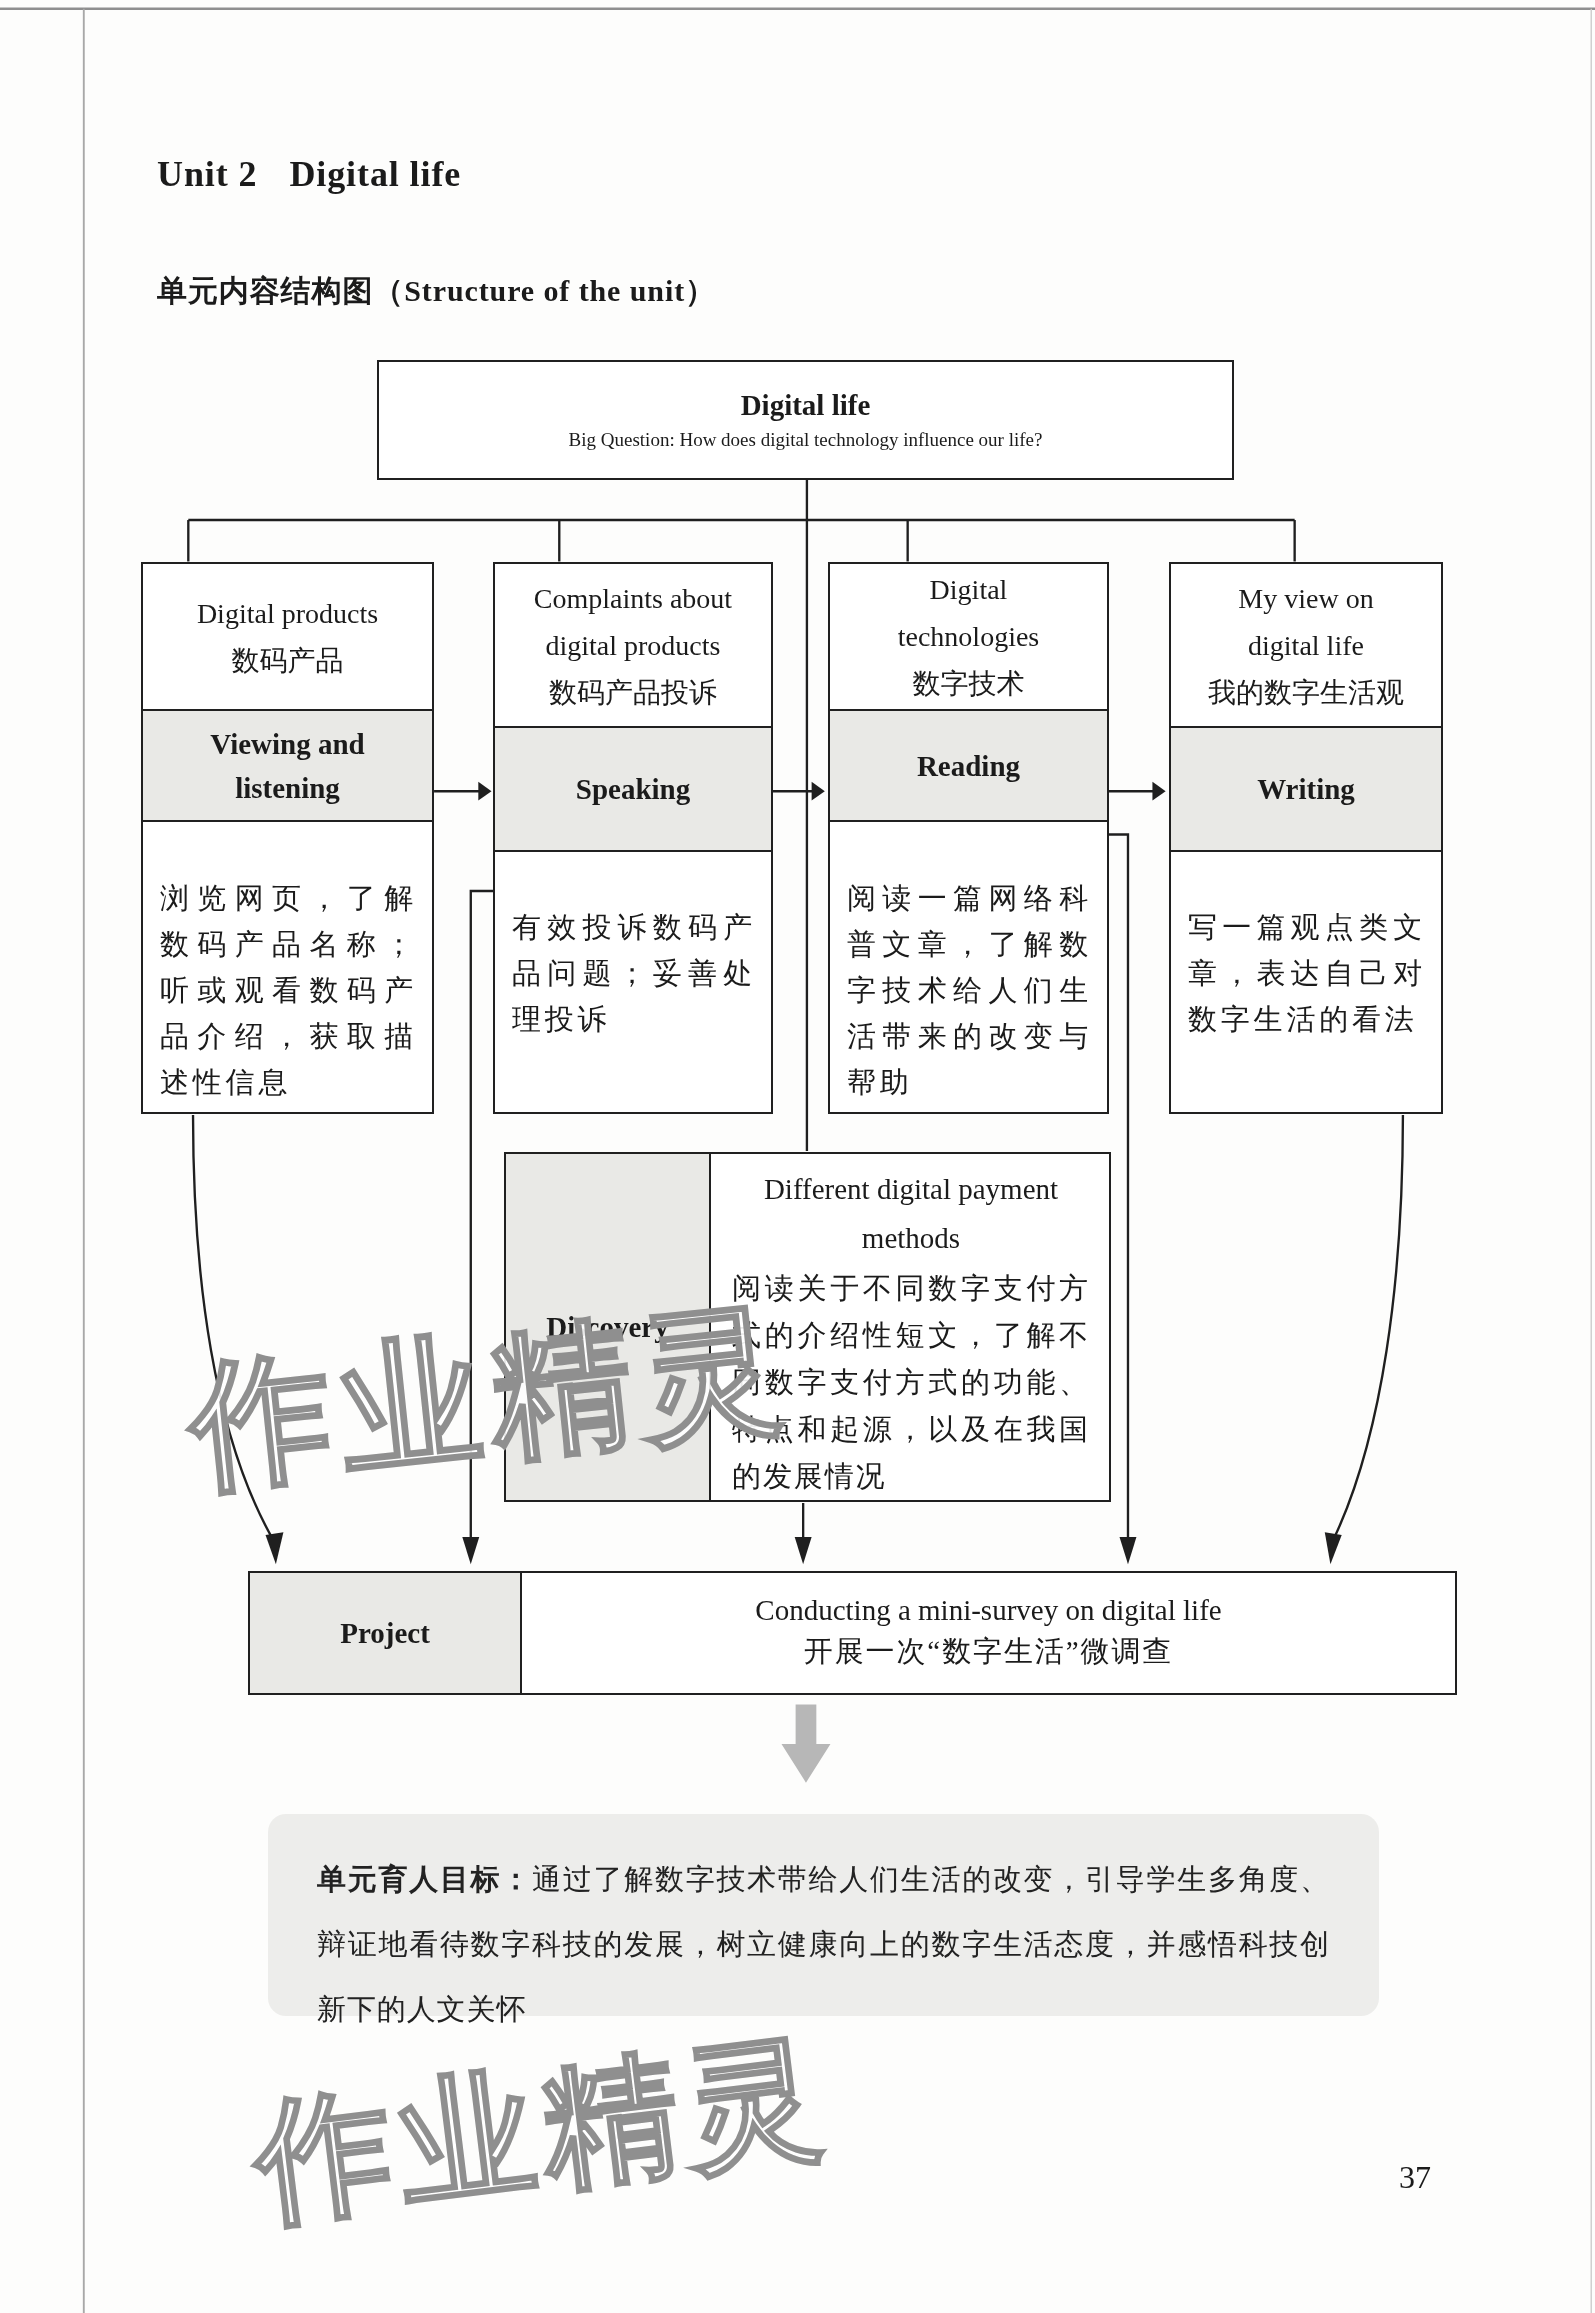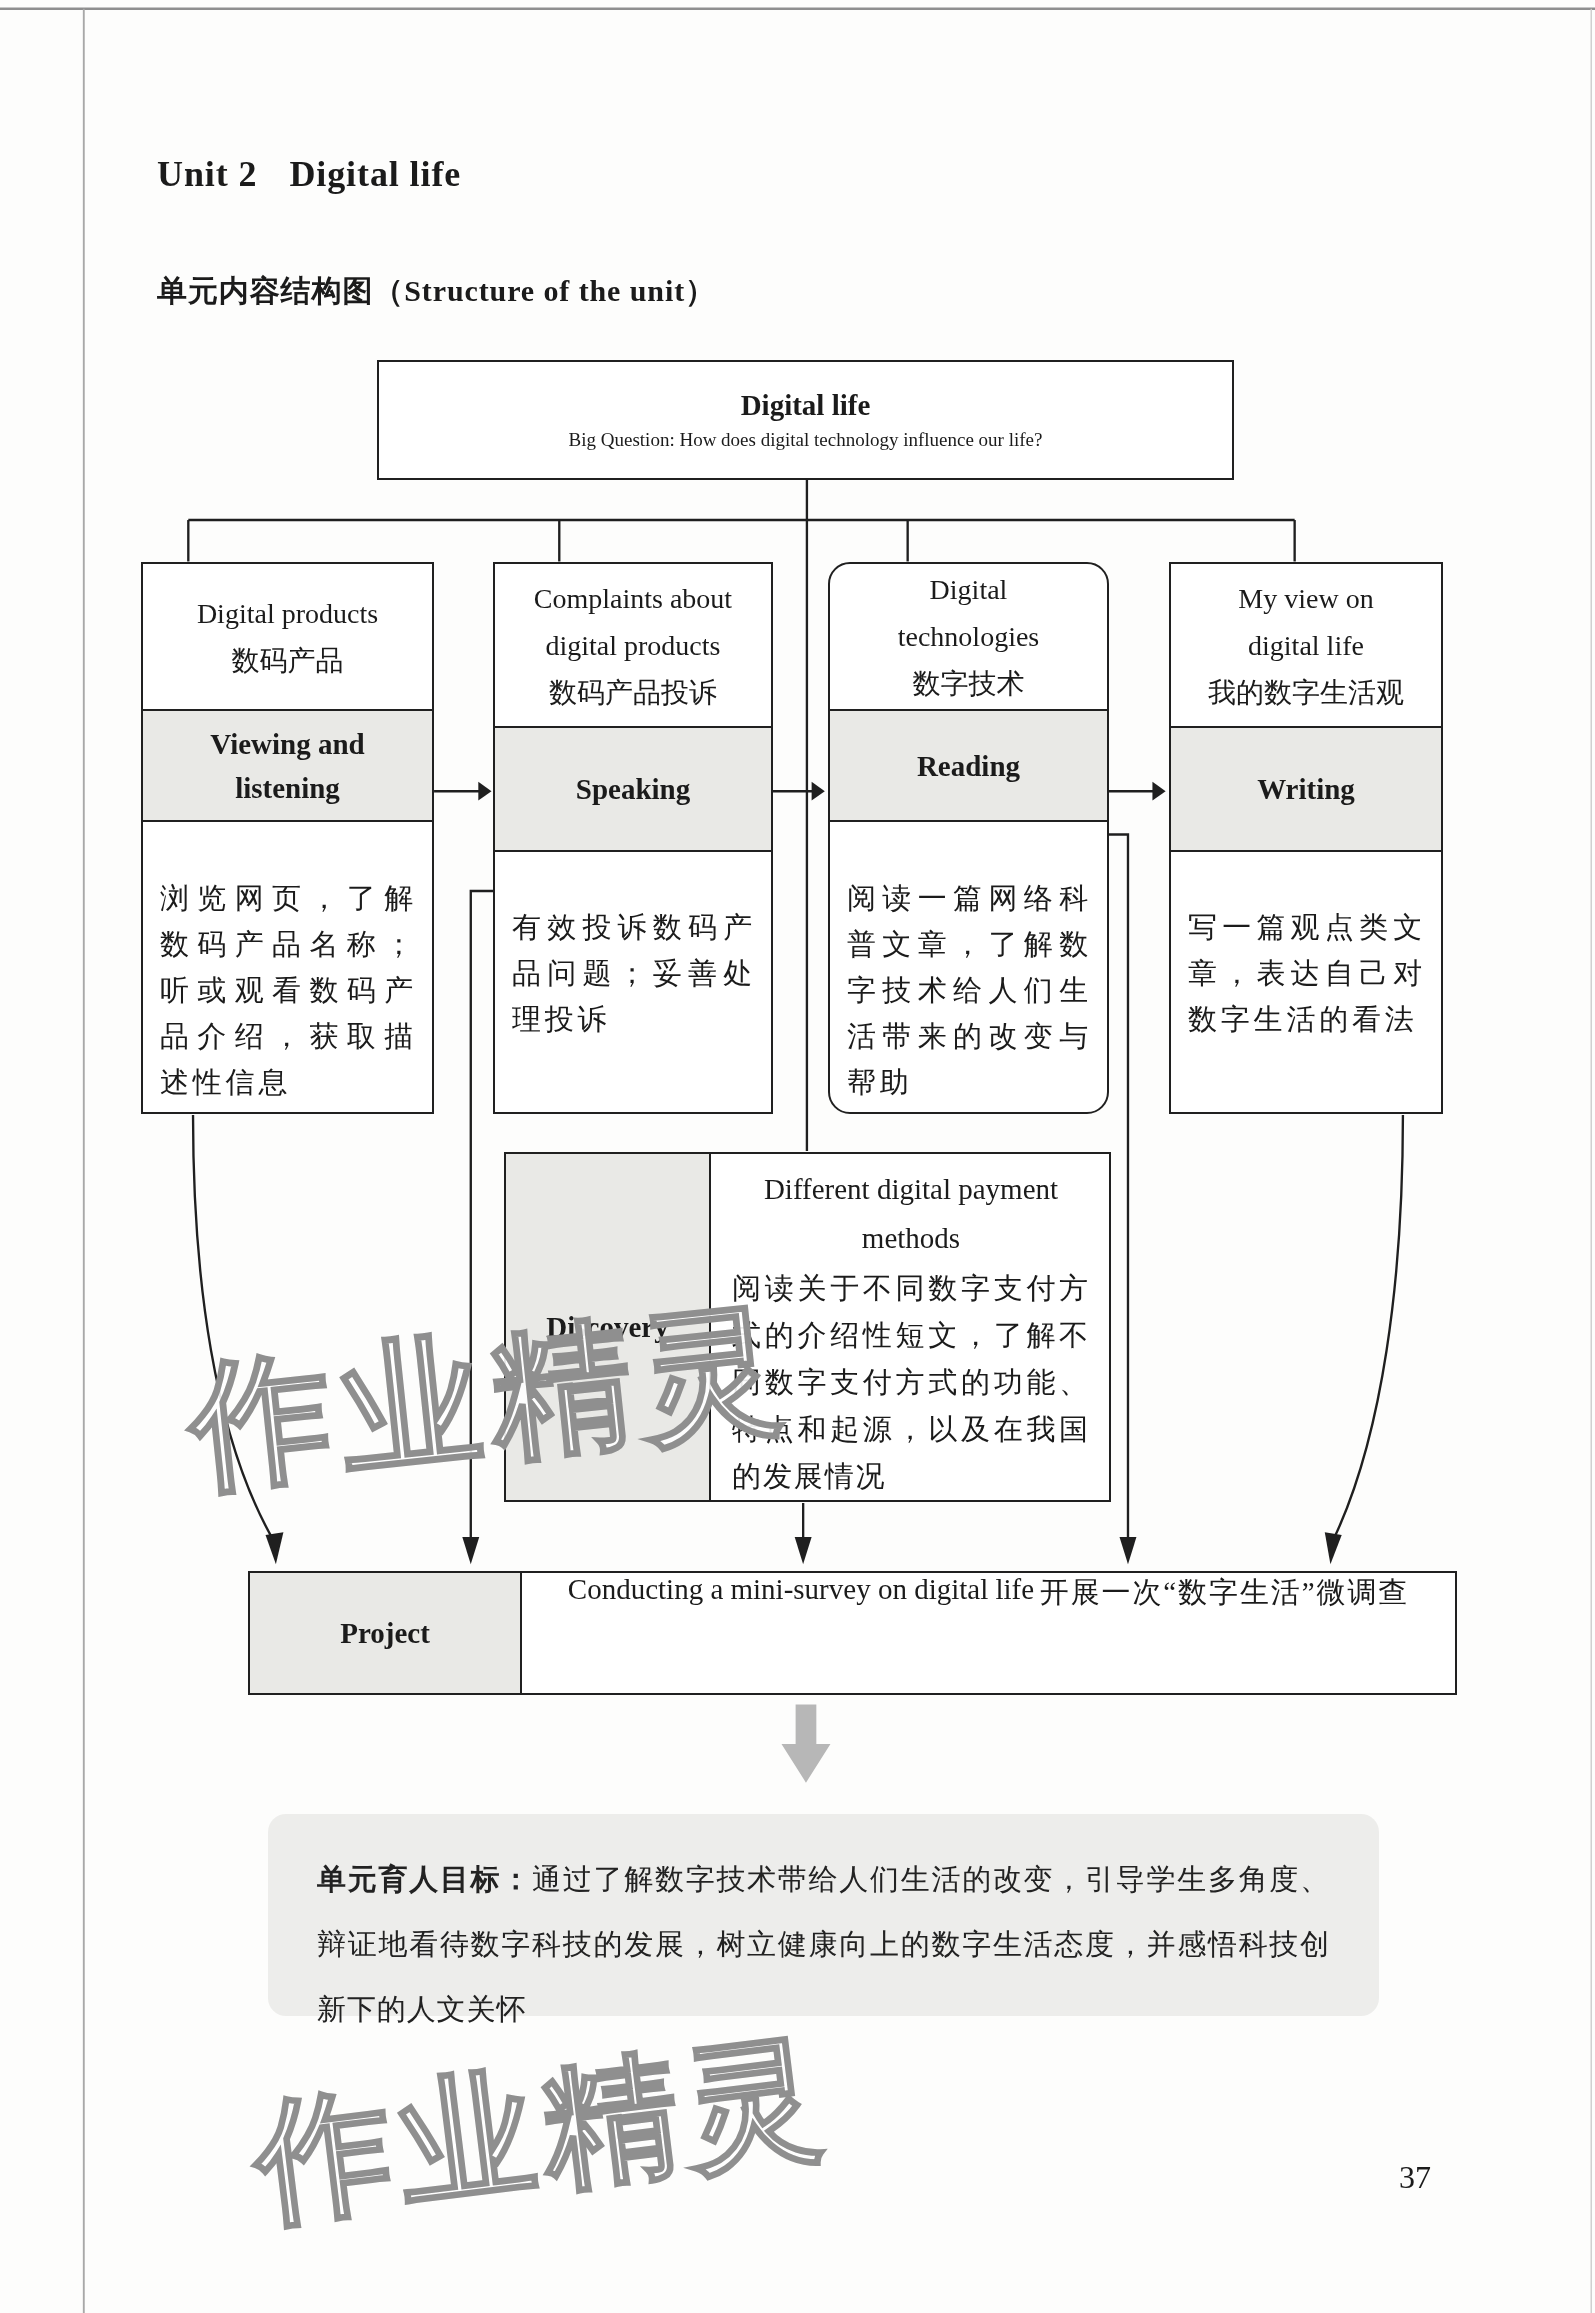--- a/index.html
+++ b/index.html
@@ -35,22 +35,22 @@
   .discovery-left{width:203px;background:#e9e9e6;border-right:2.8px solid #202020;
     display:flex;justify-content:center;align-items:center;font-weight:bold;font-size:29px;}
   .discovery-right{flex:1;padding:11.3px 19px 7.5px 21px;}
   .discovery-title{text-align:center;font-size:29px;line-height:49px;}
   .discovery-desc{font-size:29px;line-height:47px;letter-spacing:1.9px;text-align:justify;
     text-align-last:left;margin-top:1.9px;}
   
   .project-box{left:248px;top:1571px;width:1209px;height:124px;display:flex;}
   .project-left{width:270px;background:#e9e9e6;border-right:2.8px solid #202020;
     display:flex;justify-content:center;align-items:center;font-weight:bold;font-size:29px;}
-  .project-right{flex:1;display:flex;flex-direction:row;justify-content:center;
-    align-items:flex-start;gap:5.6px;}
+  .project-right{flex:1;display:flex;flex-direction:column;justify-content:center;
+    align-items:center;gap:5.6px;}
   .project-title{font-size:29px;}
   .project-subtitle{font-size:29px;letter-spacing:1.9px;}
   
   .goal-box{left:268px;top:1814px;width:1111px;height:202px;background:#ededeb;
     border-radius:18px;padding:33px 49px 0 49px;
     font-family:"Liberation Sans","DejaVu Sans",sans-serif;
     font-size:29px;line-height:65px;letter-spacing:0.9px;text-align:justify;text-align-last:left;color:#222;}
   .goal-lead{font-weight:bold;}
   .page-number{left:1399px;top:2159px;font-size:32px;}
   svg.layer{position:absolute;left:0;top:0;pointer-events:none;}
@@ -88,21 +88,21 @@
       <div>digital products</div>
       <div>数码产品投诉</div>
     </div>
     <div class="col-band">
       <div>Speaking</div>
       <div></div>
     </div>
     <div class="col-desc">有效投诉数码产品问题；妥善处理投诉</div>
   </div>
 
-  <div class="abs frame col" style="left:828px;width:281px;border-radius:22px;">
+  <div class="abs frame col" style="left:828px;width:281px;">
     <div class="col-theme">
       <div>Digital</div>
       <div>technologies</div>
       <div>数字技术</div>
     </div>
     <div class="col-band">
       <div>Reading</div>
       <div></div>
     </div>
     <div class="col-desc">阅读一篇网络科普文章，了解数字技术给人们生活带来的改变与帮助</div>

